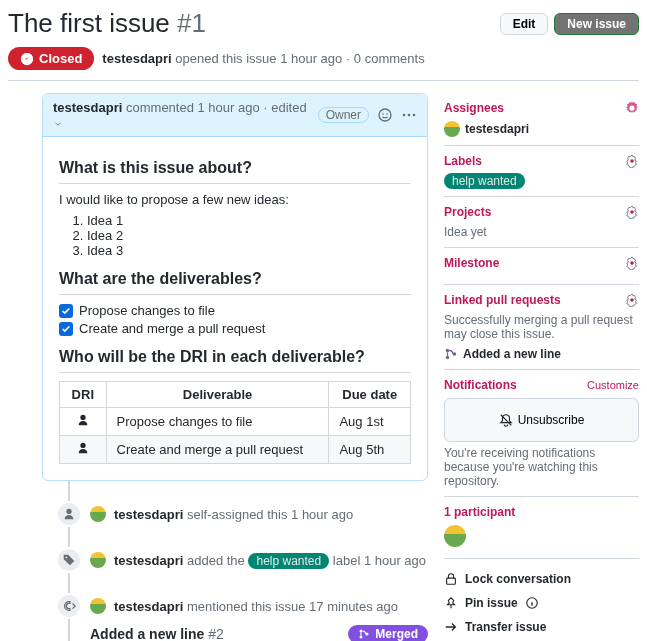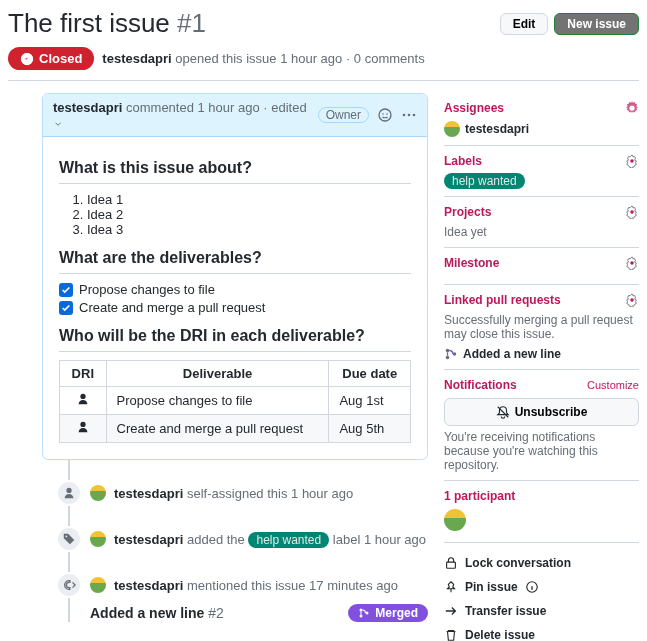--- a/index.html
+++ b/index.html
@@ -44,21 +44,21 @@
 .tl-badge { width: 26px; height: 26px; border-radius: 50%; background: #eaeef2; display: flex; align-items: center; justify-content: center; z-index: 1; margin-left: -2px; border: 2px solid #fff; }
 .tl-item b { color: #24292f; }
 .label-pill { background: #008672; color: #e5e5e5; padding: 1px 8px; border-radius: 999px; font-size: 12px; font-weight: 500; }
 .sub-ref { margin-left: 32px; margin-top: -4px; margin-bottom: 6px; }
 .sub-ref .ref-title { font-weight: 600; font-size: 14px; color: #24292f; }
 .sub-ref .ref-title .num { color: #656d76; font-weight: 400; }
 .side-sec { border-bottom: 1px solid #d0d7de; padding: 8px 0; }
 .side-head { display: flex; justify-content: space-between; align-items: center; font-weight: 600; color: #be185d; margin-bottom: 6px; }
 .side-body { color: #656d76; }
 .side-body b { color: #24292f; }
-.notif-btn { width: 100%; border: 1px solid #d0d7de; border-radius: 6px; padding: 6px; font-size: 12px; font-weight: 700; background: #f6f8fa; display: flex; align-items: center; justify-content: center; gap: 5px; margin: 4px 0;}
+.notif-btn { width: 100%; border: 1px solid #d0d7de; border-radius: 6px; padding: 14px; font-size: 12px; font-weight: 400; background: #f6f8fa; display: flex; align-items: center; justify-content: center; gap: 5px; margin: 4px 0;}
 .action { display: flex; align-items: center; gap: 7px; padding: 5px 0; font-weight: 600; font-size: 12px; cursor: pointer; }
 .gear { cursor: pointer; }
 svg { fill: currentColor; }
 </style>
 </head>
 <body>
 
 <div class="header">
   <h1 class="title">
     <span>The first issue</span> <span class="num">#1</span>
@@ -105,20 +105,21 @@
               </svg>
             <svg width="16" height="16" viewBox="0 0 16 16">
                 <circle cx="3" cy="8" r="1.3"></circle>
                 <circle cx="8" cy="8" r="1.3"></circle>
                 <circle cx="13" cy="8" r="1.3"></circle>
               </svg>
           </span>
         </div>
         <div class="comment-body">
           <h3>What is this issue about?</h3>
+          <p>I would like to propose a few new ideas:</p>
           <ol>
             <li>Idea 1</li>
             <li>Idea 2</li>
             <li>Idea 3</li>
           </ol>
           <h3>What are the deliverables?</h3>
           <div class="chk">
               <span class="chkbox">
                 <svg viewBox="0 0 12 12">
                   <path d="M2 6l2.5 2.5L10 3" fill="none" stroke="#fff" stroke-width="2"></path>

